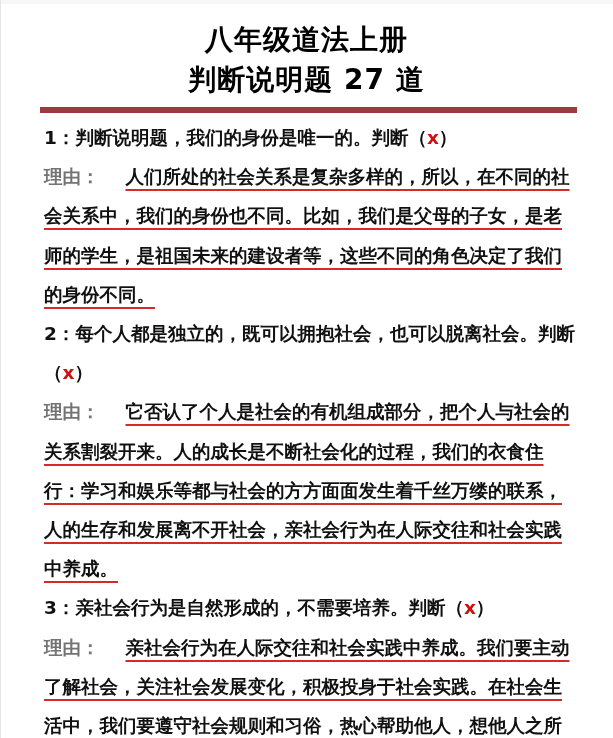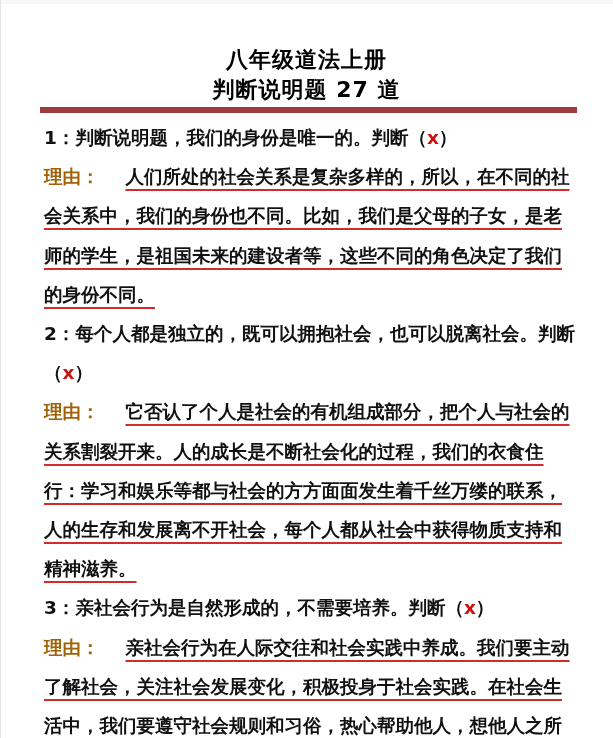--- a/index.html
+++ b/index.html
@@ -9,38 +9,37 @@
       color: #000;
     }
     .page-edge {
       position: absolute; left: 0; top: 0; width: 1px; height: 738px; background: #e4e4e4;
     }
     .top-edge {
       position: absolute; left: 0; top: 0; width: 613px; height: 4px; background: #f7f7f7;
     }
     .title {
       position: absolute; left: 0; width: 613px; text-align: center;
-      font-weight: bold; font-size: 22px; letter-spacing: 1px; color: #000;
+      font-weight: bold; font-size: 28px; letter-spacing: 1px; color: #000;
       line-height: 40px;
-      margin-top: 20px;
     }
     .title.l1 { top: 20px; }
-    .title.l2 { top: 50px; }
+    .title.l2 { top: 60px; }
     .title-rule {
       position: absolute; left: 40px; top: 107px; width: 537px; height: 6px;
       background: #9b3b3e;
     }
     .content {
       position: absolute; left: 44px; top: 118px; width: 532px;
       font-size: 18.5px; line-height: 39.2px;
     }
     .para { margin: 0; padding: 0; }
     .question { font-weight: bold; color: #111; }
     .answer-mark { color: #cc1111; font-weight: bold; }
-    .reason-label { color: #a16207; font-weight: bold; }
+    .reason-label { color: #737373; font-weight: bold; }
     .reason-text {
       font-weight: bold; color: #111;
       text-decoration: underline; text-decoration-color: #d42a2a;
       text-decoration-thickness: 2px; text-underline-offset: 6px; margin-left: 26px;
     }
   </style>
 </head>
 <body>
 
 <div class="top-edge"></div>
@@ -52,21 +51,21 @@
 
 <div class="content">
 
   <div class="item">
     <p class="para question"><span>1：</span><span>判断说明题，我们的身份是唯一的。判断（</span><span class="answer-mark">x</span><span>）</span></p>
     <p class="para"><span class="reason-label">理由：</span><span class="reason-text">人们所处的社会关系是复杂多样的，所以，在不同的社会关系中，我们的身份也不同。比如，我们是父母的子女，是老师的学生，是祖国未来的建设者等，这些不同的角色决定了我们的身份不同。</span></p>
   </div>
 
   <div class="item">
     <p class="para question"><span>2：</span><span>每个人都是独立的，既可以拥抱社会，也可以脱离社会。判断（</span><span class="answer-mark">x</span><span>）</span></p>
-    <p class="para"><span class="reason-label">理由：</span><span class="reason-text">它否认了个人是社会的有机组成部分，把个人与社会的关系割裂开来。人的成长是不断社会化的过程，我们的衣食住行：学习和娱乐等都与社会的方方面面发生着千丝万缕的联系，人的生存和发展离不开社会，每个人都从社会中获得物质支持和精神滋养。</span></p>
+    <p class="para"><span class="reason-label">理由：</span><span class="reason-text">它否认了个人是社会的有机组成部分，把个人与社会的关系割裂开来。人的成长是不断社会化的过程，我们的衣食住行：学习和娱乐等都与社会的方方面面发生着千丝万缕的联系，人的生存和发展离不开社会，亲社会行为在人际交往和社会实践中养成。</span></p>
   </div>
 
   <div class="item">
     <p class="para question"><span>3：</span><span>亲社会行为是自然形成的，不需要培养。判断（</span><span class="answer-mark">x</span><span>）</span></p>
     <p class="para"><span class="reason-label">理由：</span><span class="reason-text">亲社会行为在人际交往和社会实践中养成。我们要主动了解社会，关注社会发展变化，积极投身于社会实践。在社会生活中，我们要遵守社会规则和习俗，热心帮助他人，想他人之所</span></p>
   </div>
 
 </div>
 
 </body></html>

